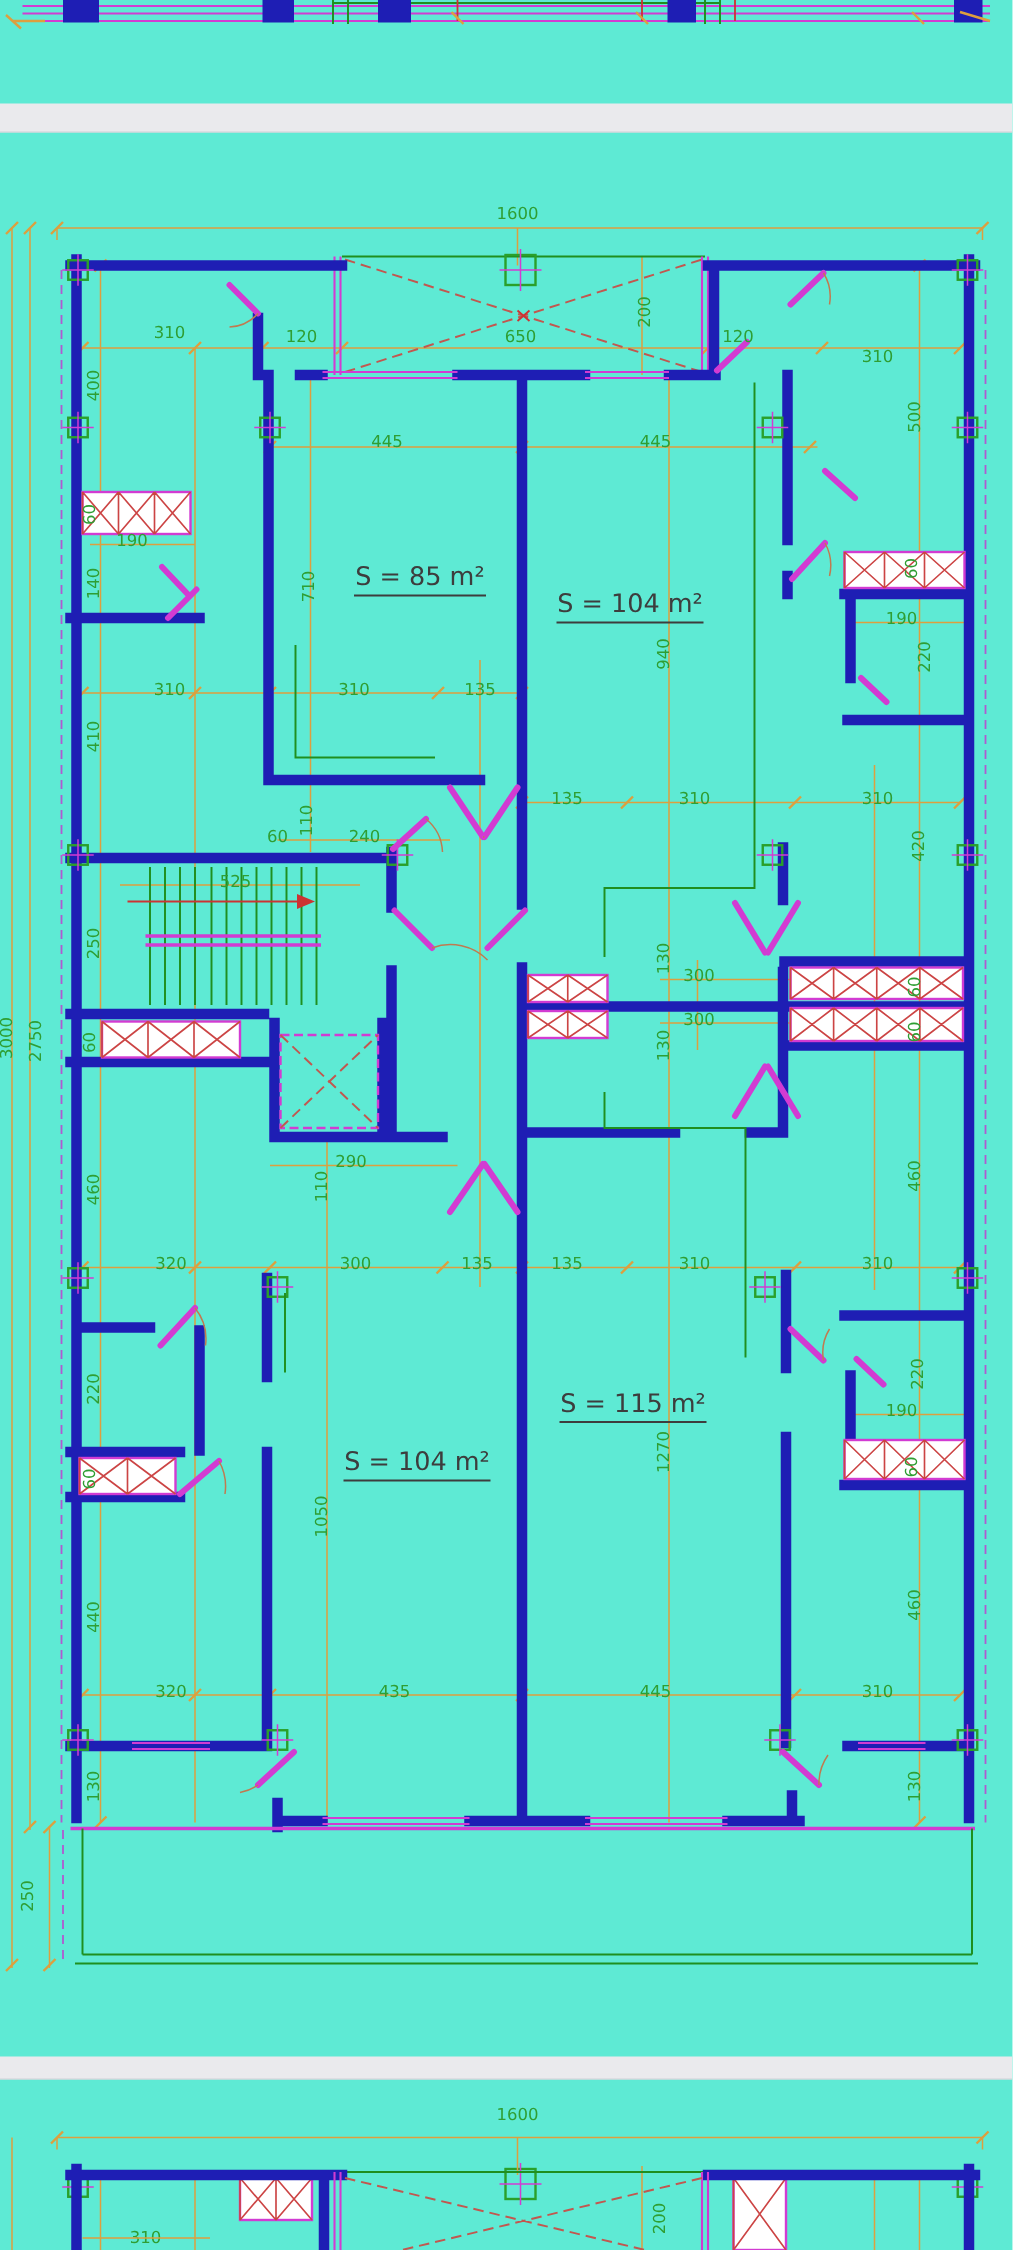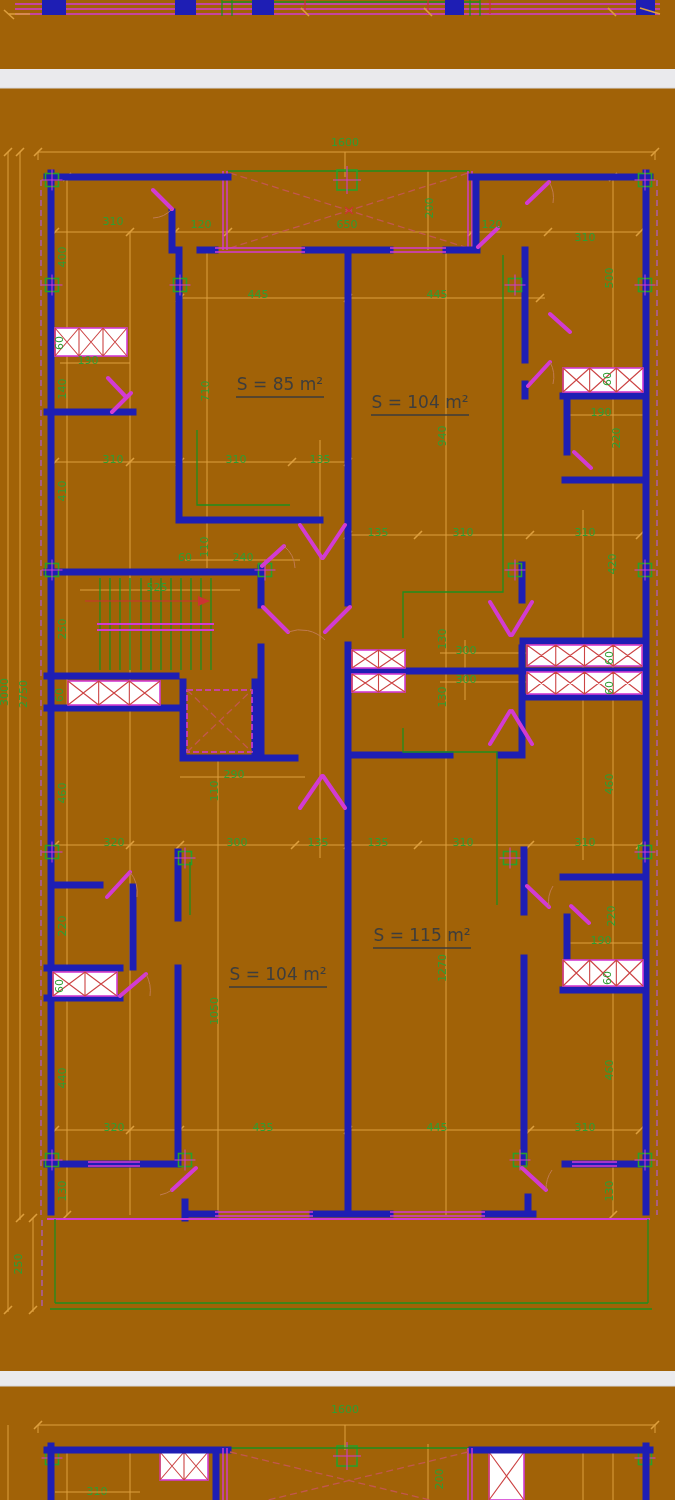--- a/index.html
+++ b/index.html
@@ -1,16 +1,16 @@
 <!DOCTYPE html>
 <html><head>
 <meta charset="utf-8">
 <style>
   html,body{margin:0;padding:0;background:#ffffff;}
-  #stage{position:relative;width:675px;height:1500px;background:#a16207;overflow:hidden;
+  #stage{position:relative;width:675px;height:1500px;background:#5eead4;overflow:hidden;
          font-family:"DejaVu Sans","Liberation Sans",sans-serif;}
   svg{position:absolute;left:0;top:0;}
   text.dim{fill:#2f9e33;font-size:11px;font-family:"DejaVu Sans","Liberation Sans",sans-serif;}
   text.area{fill:#3d3d3d;font-size:17px;font-family:"DejaVu Sans","Liberation Sans",sans-serif;}
   .wall{stroke:#1e1eb4;stroke-width:7;fill:none;stroke-linecap:square;}
   .sill{stroke:#d23bd2;stroke-width:1.4;fill:none;}
   .sill2{stroke:#d23bd2;stroke-width:2.2;fill:none;}
   .leaf{stroke:#d23bd2;stroke-width:4;fill:none;stroke-linecap:round;}
   .arc{stroke:#c07a50;stroke-width:1;fill:none;}
   .dimline{stroke:#dd9f3e;stroke-width:1;fill:none;}

